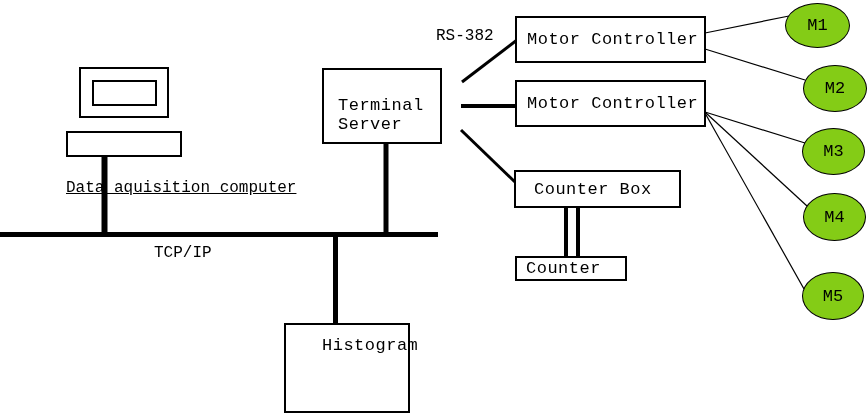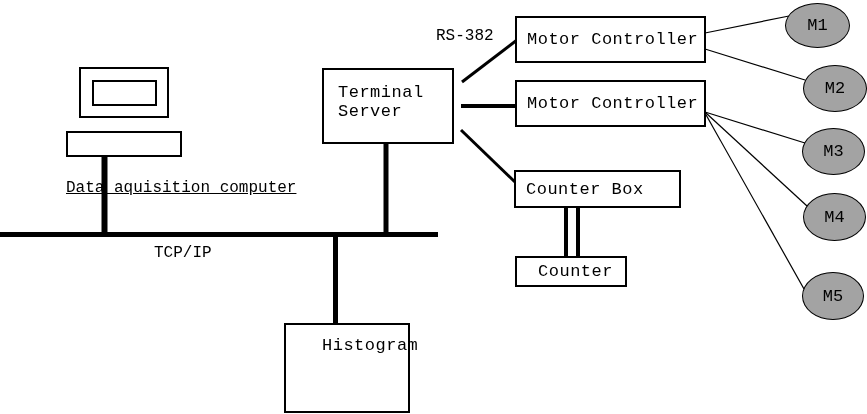--- a/index.html
+++ b/index.html
@@ -27,43 +27,43 @@
     letter-spacing: 0.5px;
     white-space: nowrap;
   }
   .vcenter {
     display: flex;
     align-items: center;
   }
   .ellipse {
     position: absolute;
     box-sizing: border-box;
-    background: #a3a3a3;
+    background: #84cc16;
     border: 1px solid #000000;
     border-radius: 50%;
     display: flex;
     align-items: center;
     justify-content: center;
     font-size: 17px;
   }
   .free-label {
     position: absolute;
     font-size: 16px;
     line-height: 18px;
     white-space: nowrap;
   }
   
   #monitor-outer   { left: 79px;  top: 67px;  width: 90px;  height: 51px; }
   #monitor-screen  { left: 92px;  top: 80px;  width: 65px;  height: 26px; }
   #keyboard        { left: 66px;  top: 131px; width: 116px; height: 26px; }
-  #terminal-server { left: 322px; top: 68px;  width: 132px; height: 76px; padding: 13px 0 0 14px; }
+  #terminal-server { left: 322px; top: 68px;  width: 120px; height: 76px; padding: 26px 0 0 14px; }
   #mc-top          { left: 515px; top: 16px;  width: 191px; height: 47px; padding-left: 10px; }
   #mc-bottom       { left: 515px; top: 80px;  width: 191px; height: 47px; padding-left: 10px; }
-  #counter-box     { left: 514px; top: 170px; width: 167px; height: 38px; padding-left: 10px; }
-  #counter         { left: 515px; top: 256px; width: 112px; height: 31px; padding-left: 9px; justify-content: center; }
+  #counter-box     { left: 514px; top: 170px; width: 167px; height: 38px; padding-left: 18px; }
+  #counter         { left: 515px; top: 256px; width: 112px; height: 25px; padding-left: 9px; }
   #histogram       { left: 284px; top: 323px; width: 126px; height: 90px; padding: 11px 0 0 36px; }
   #motor-m1 { left: 785px; top: 3px;   width: 65px; height: 45px; }
   #motor-m2 { left: 803px; top: 65px;  width: 64px; height: 47px; }
   #motor-m3 { left: 802px; top: 128px; width: 63px; height: 47px; text-align: center; }
   #motor-m4 { left: 803px; top: 193px; width: 63px; height: 48px; }
   #motor-m5 { left: 802px; top: 272px; width: 62px; height: 48px; }
   #computer-caption { left: 66px;  top: 179px; text-decoration: underline; }
   #bus-label        { left: 129px; top: 244px; margin-left: 25px; }
   #serial-label     { left: 436px; top: 27px;  }
 </style>

